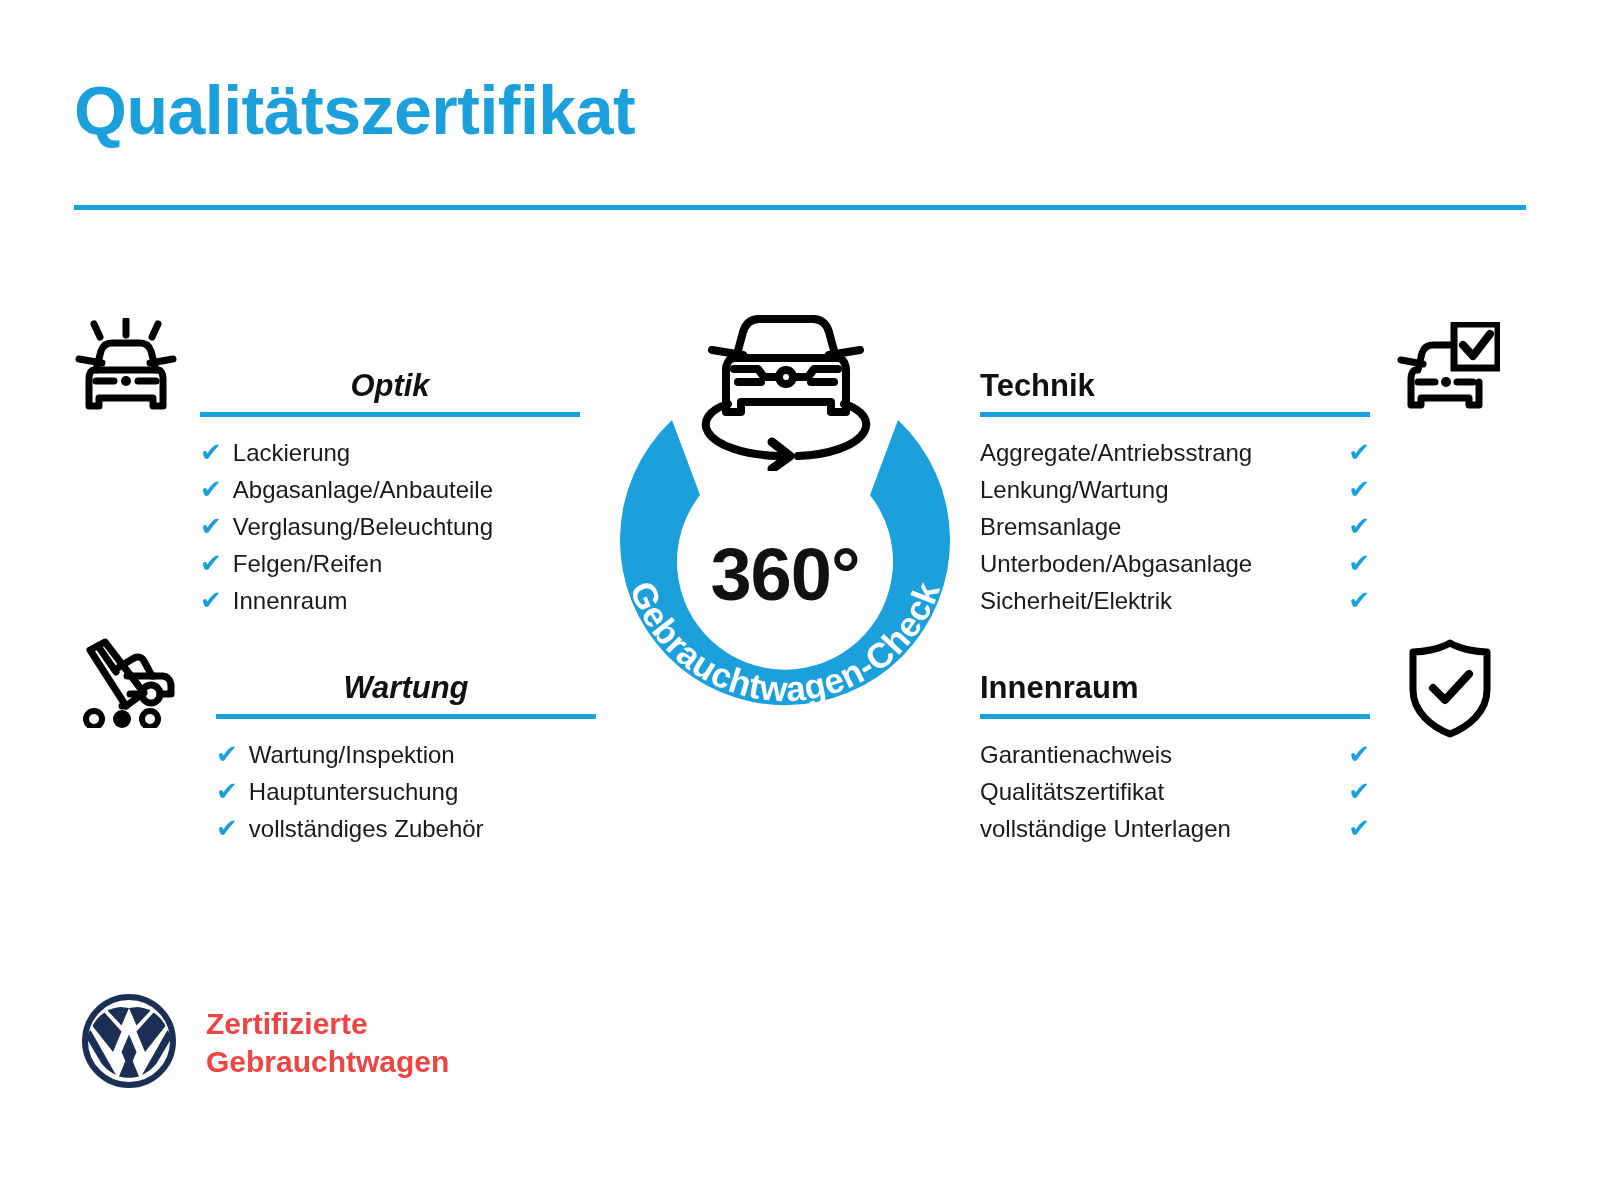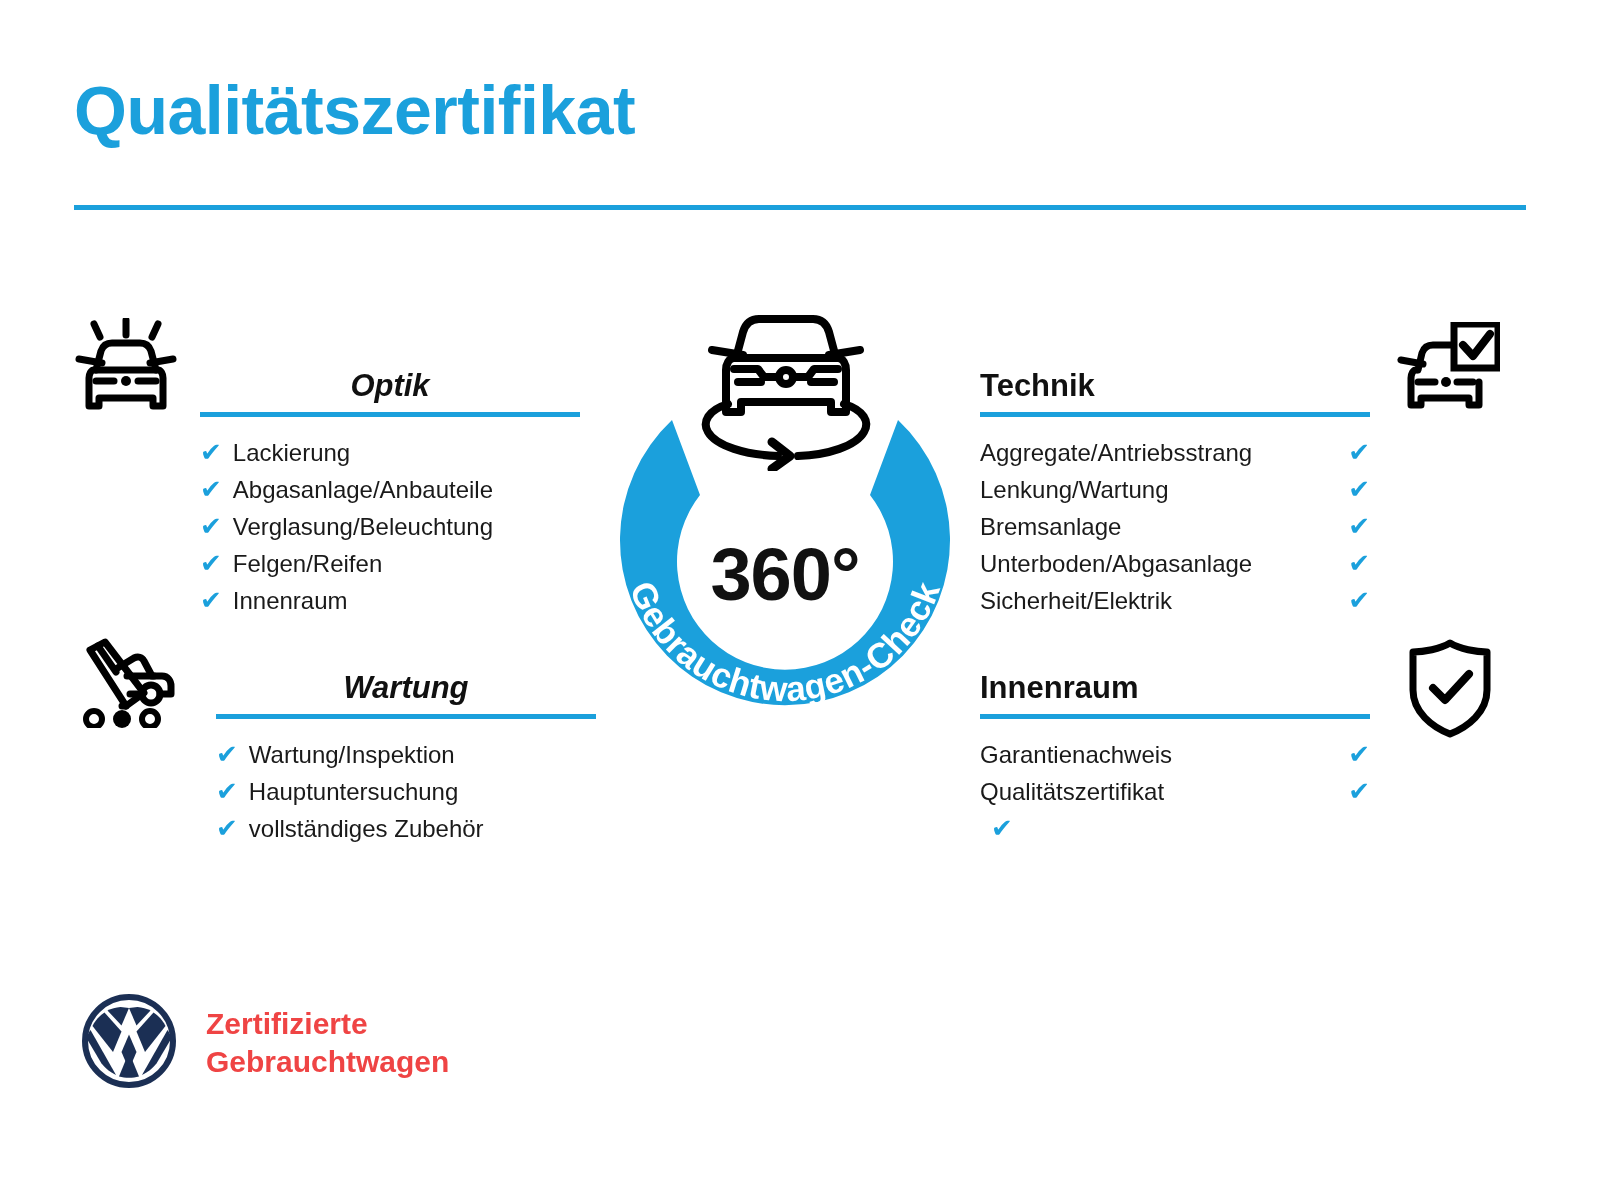--- a/index.html
+++ b/index.html
@@ -314,20 +314,21 @@
     <ul class="items">
       <li class="item">
         <span>Garantienachweis</span>
         <span class="check">✔</span>
       </li>
       <li class="item">
         <span>Qualitätszertifikat</span>
         <span class="check">✔</span>
       </li>
       <li class="item">
+        <span>vollständige Unterlagen</span>
         <span class="check">✔</span>
       </li>
     </ul>
   </div>
 
   <div id="badge">
     <svg id="badge-360" viewBox="0 0 450 460" xmlns="http://www.w3.org/2000/svg">
       <defs>
         <path id="ringTextPath" d="M 62 238 A 163 163 0 1 0 388 238"></path>
       </defs>

